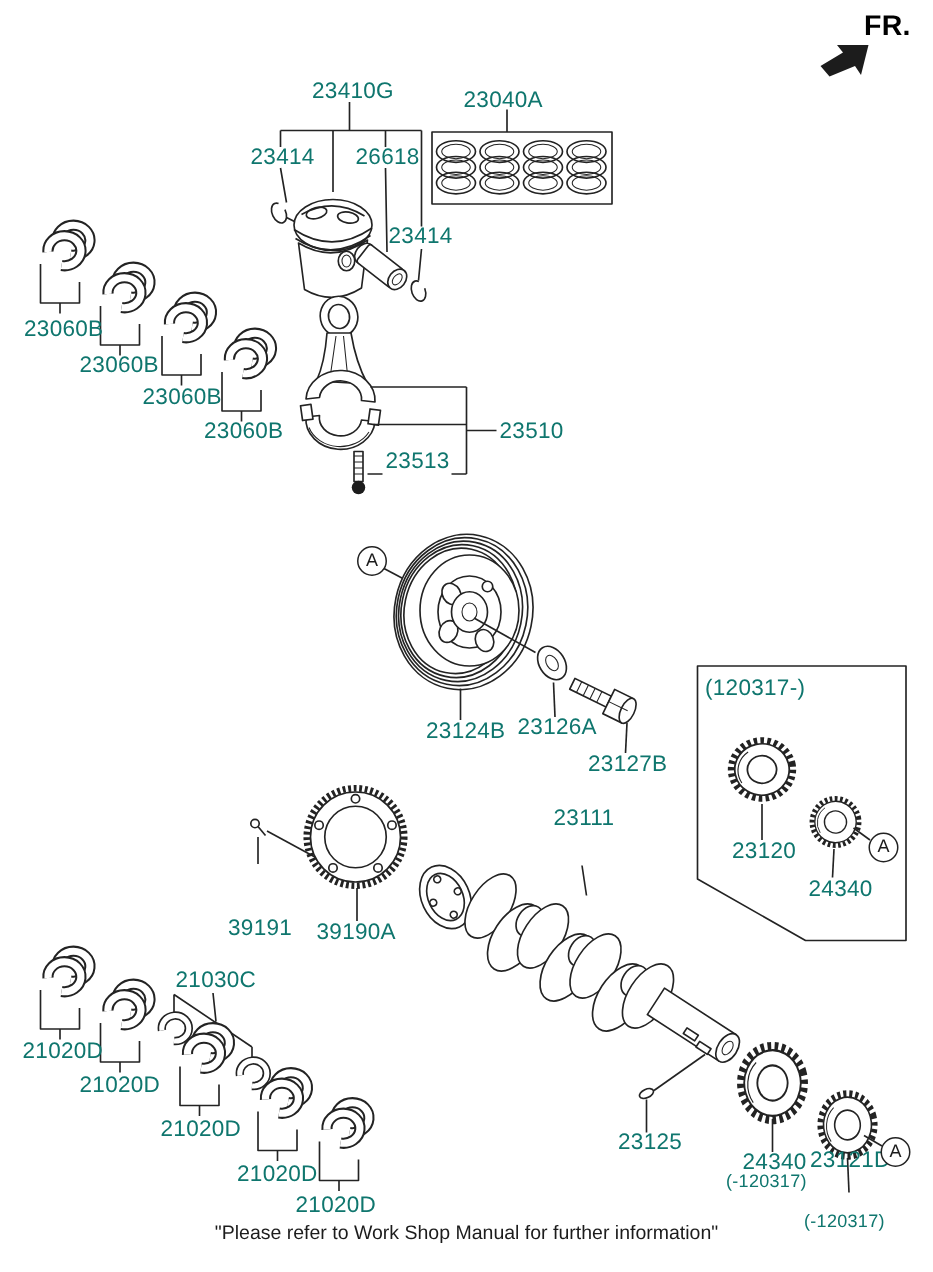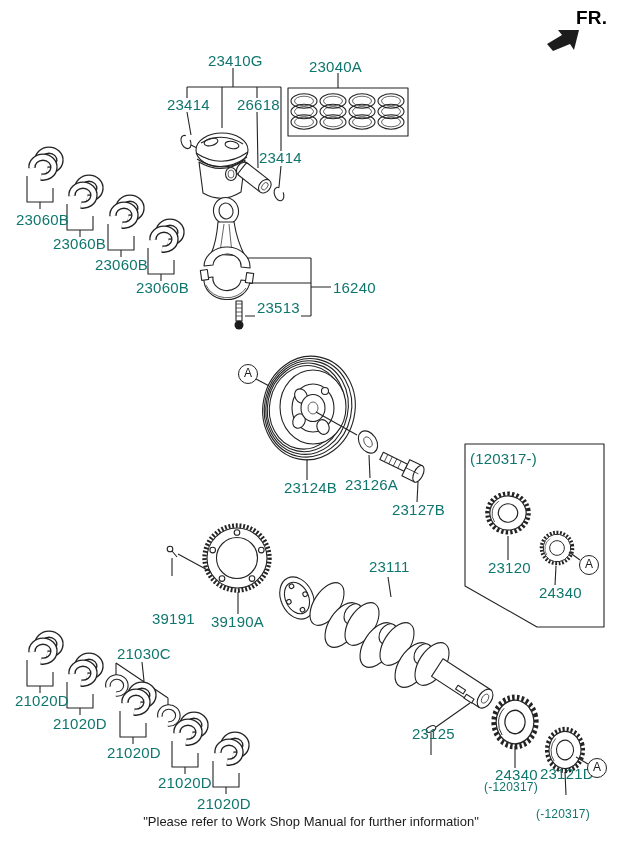--- a/index.html
+++ b/index.html
@@ -269,43 +269,43 @@
 <div class="lbl" style="left:167px;top:97px;">23414</div>
 <div class="lbl" style="left:237px;top:97px;">26618</div>
 <div class="lbl" style="left:259px;top:150px;">23414</div>
 <div class="lbl" style="left:309px;top:59px;">23040A</div>
 
 <div class="lbl" style="left:16px;top:212px;">23060B</div>
 <div class="lbl" style="left:53px;top:236px;">23060B</div>
 <div class="lbl" style="left:95px;top:257px;">23060B</div>
 <div class="lbl" style="left:136px;top:280px;">23060B</div>
 
-<div class="lbl" style="left:333px;top:280px;">16240</div>
+<div class="lbl" style="left:333px;top:280px;">23510</div>
 <div class="lbl" style="left:257px;top:300px;">23513</div>
 
 <div class="lbl" style="left:284px;top:480px;">23124B</div>
 <div class="lbl" style="left:345px;top:477px;">23126A</div>
 <div class="lbl" style="left:392px;top:502px;">23127B</div>
 
 <div class="lbl" style="left:470px;top:451px;">(120317-)</div>
 <div class="lbl" style="left:488px;top:560px;">23120</div>
 <div class="lbl" style="left:539px;top:585px;">24340</div>
 
 <div class="lbl" style="left:152px;top:575px;margin-top:36px;">39191</div>
 <div class="lbl" style="left:211px;top:614px;text-align:right;">39190A</div>
-<div class="lbl" style="left:369px;top:559px;">23111</div>
+<div class="lbl" style="left:369px;top:538px;">23111</div>
 
 <div class="lbl" style="left:117px;top:646px;">21030C</div>
 <div class="lbl" style="left:15px;top:693px;">21020D</div>
 <div class="lbl" style="left:53px;top:716px;">21020D</div>
 <div class="lbl" style="left:107px;top:745px;">21020D</div>
 <div class="lbl" style="left:158px;top:775px;">21020D</div>
 <div class="lbl" style="left:197px;top:796px;">21020D</div>
 
-<div class="lbl" style="left:412px;top:726px;">23125</div>
+<div class="lbl" style="left:412px;top:754px;">23125</div>
 <div class="lbl" style="left:495px;top:767px;">24340</div>
 <div class="lbl sub" style="left:484px;top:781px;">(-120317)</div>
 <div class="lbl" style="left:540px;top:766px;">23121D</div>
 <div class="lbl sub" style="left:536px;top:808px;">(-120317)</div>
 
 <div class="marker" style="left:238px;top:364px;">A</div>
 <div class="marker" style="left:579px;top:555px;">A</div>
 <div class="marker" style="left:587px;top:758px;">A</div>
 
 <div class="note">"Please refer to Work Shop Manual for further information"</div>

